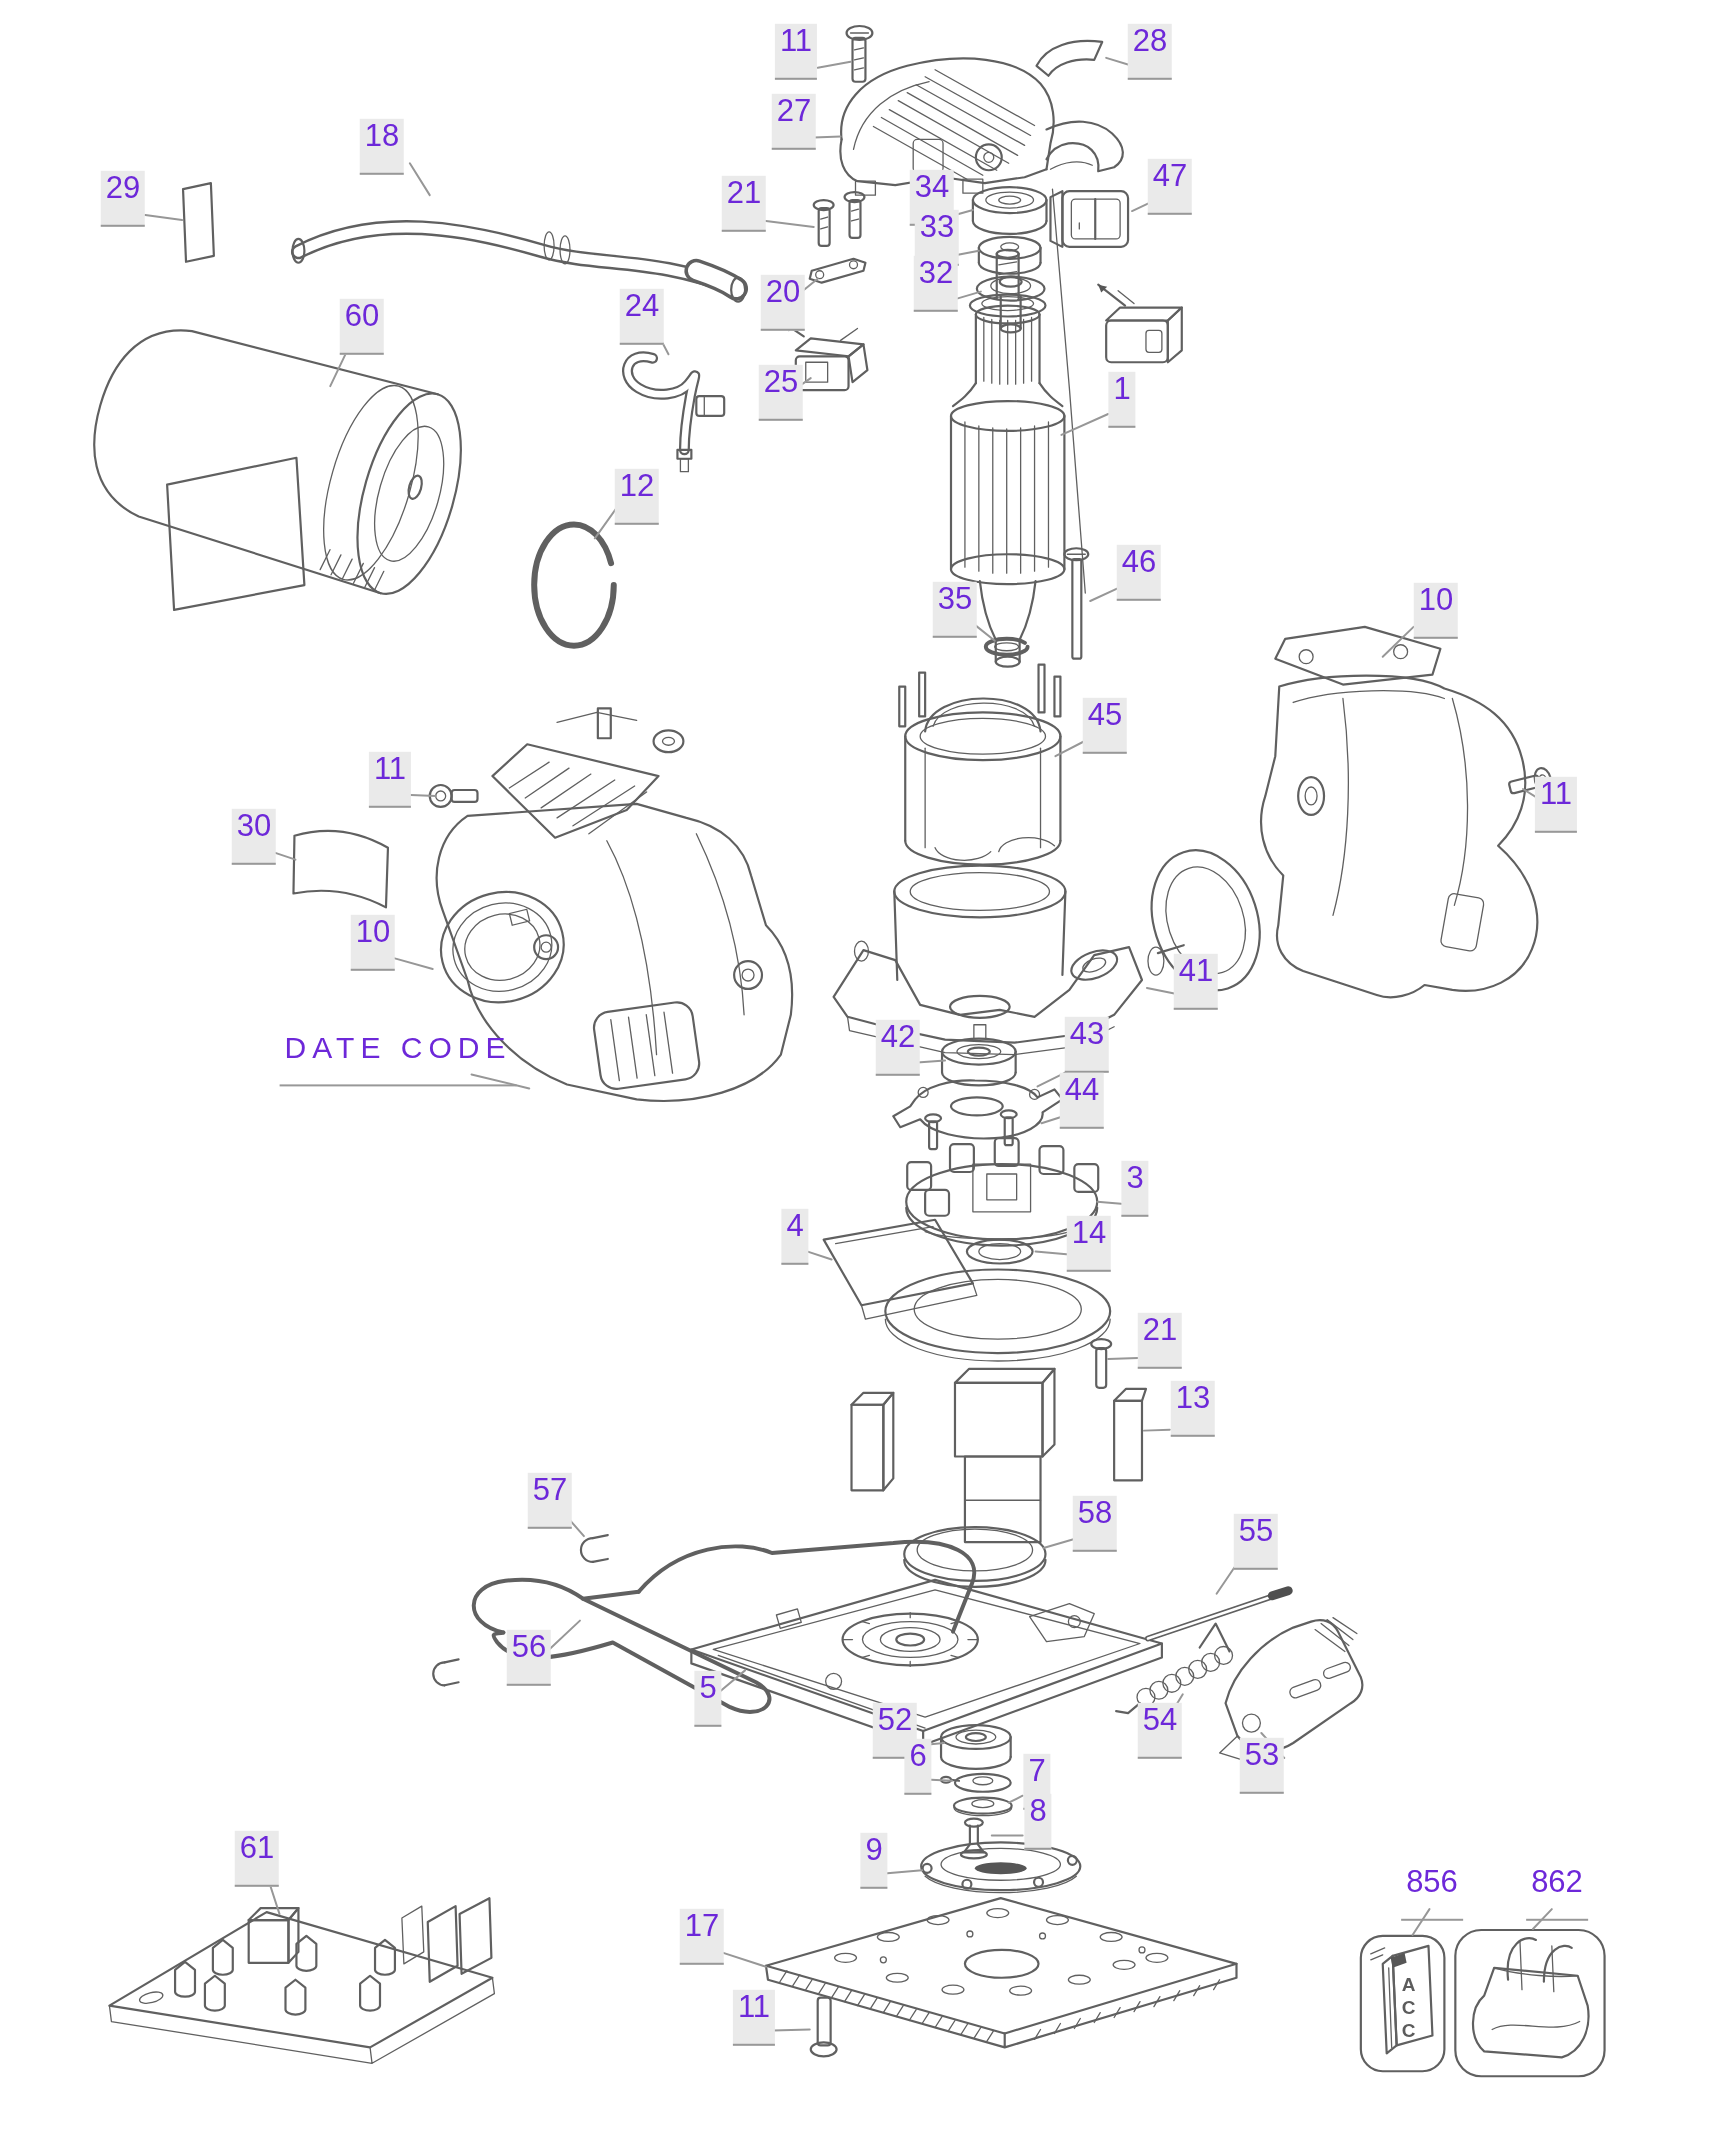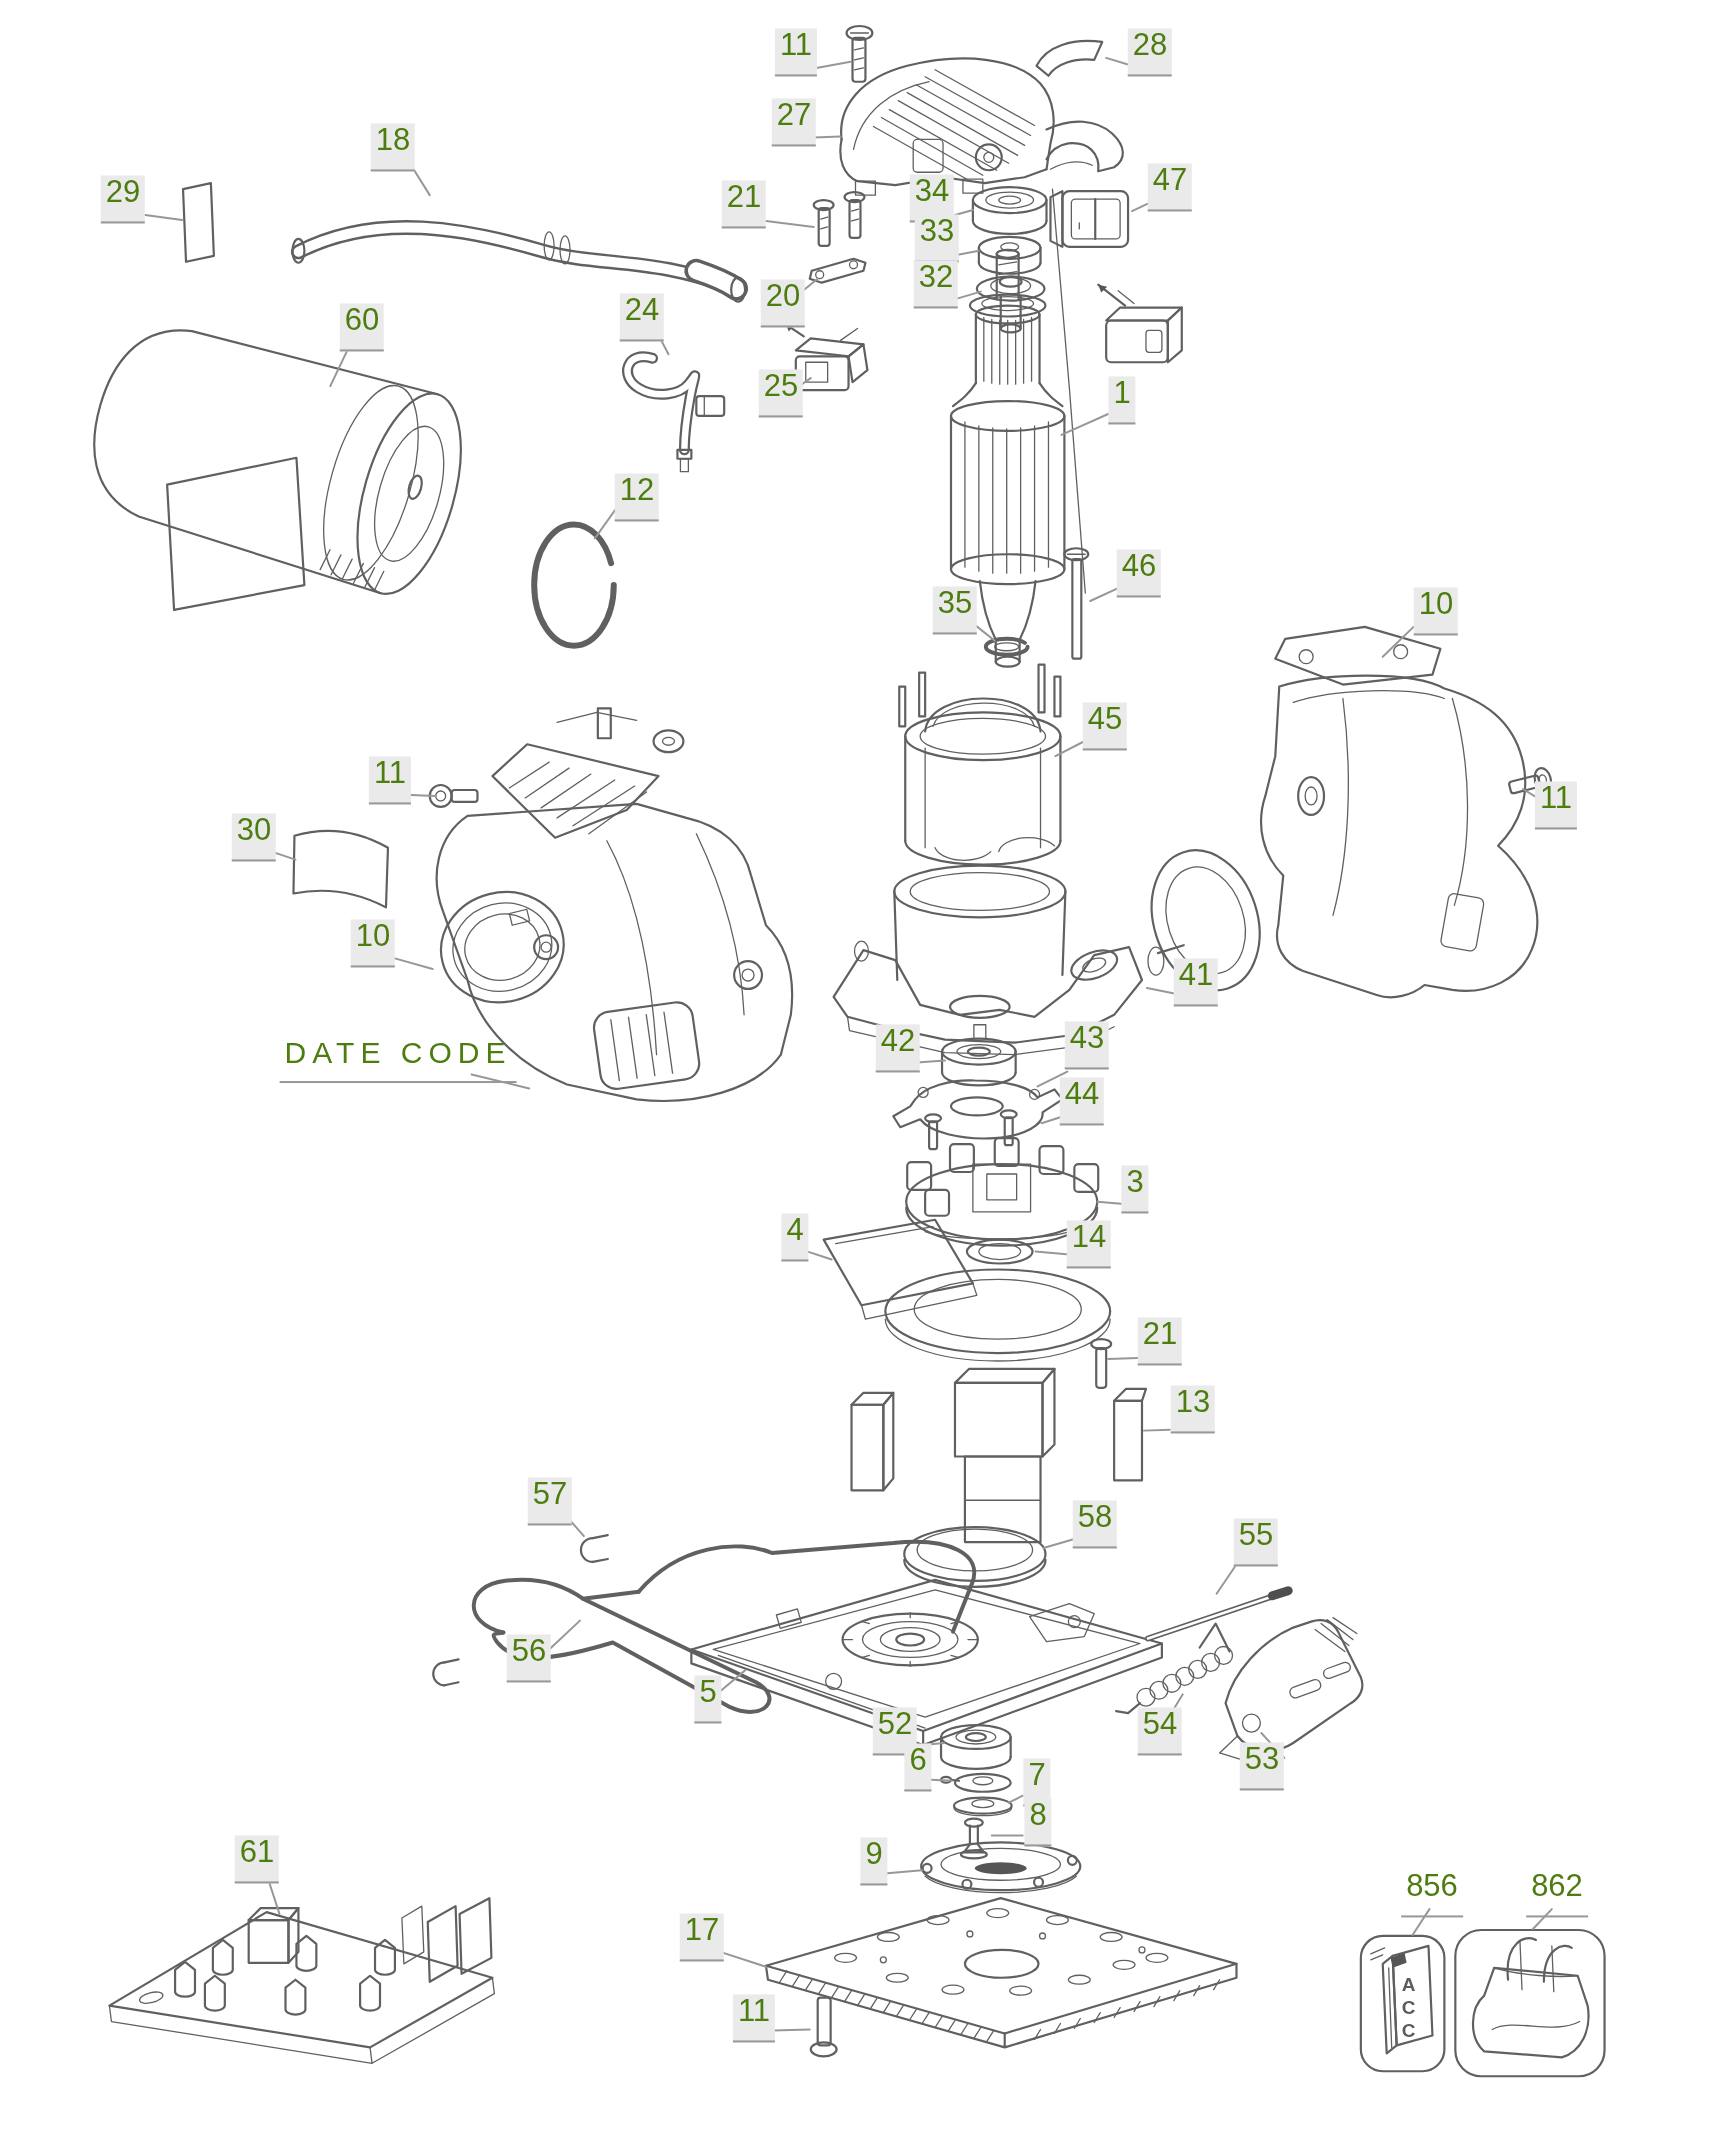--- a/index.html
+++ b/index.html
@@ -9,22 +9,22 @@
   #drawing *{stroke:#606060;stroke-width:2.2;fill:none;stroke-linecap:round;stroke-linejoin:round;}
   #drawing .thin{stroke-width:1.3;}
   #drawing .thick{stroke-width:4;}
   #drawing .w15{stroke-width:15;}  #drawing .w10{stroke-width:10;}
   #drawing .w11{stroke-width:11;}  #drawing .w7{stroke-width:6.5;}
   #drawing .white{stroke:#ffffff;}
   #drawing .dark{fill:#565656;stroke:none;}
   #drawing .leader{stroke:#979797;stroke-width:2;}
   #callout-layer{position:absolute;left:0;top:0;width:100%;height:100%;pointer-events:none;}
   .callout{position:absolute;transform:translate(-50%,-58%);
-           font-size:31px;line-height:1.05;color:#4d7c0f;
-           padding:1px 5px 12px;border-bottom:2.5px solid #989898;white-space:nowrap;}
+           font-size:31px;line-height:1.05;color:#6d28d9;
+           padding:1px 5px 20px;border-bottom:2.5px solid #989898;white-space:nowrap;}
   .callout.boxed{background:#eaeaea;}
   .callout.spread{letter-spacing:6px;font-size:30px;}
   #acc-vertical{position:absolute;left:1397px;top:1974px;width:26px;height:86px;
       writing-mode:vertical-lr;text-orientation:upright;color:#5c5c5c;
       font-size:19px;font-weight:bold;letter-spacing:2px;
       font-family:"Liberation Sans",sans-serif;}
 </style>
 </head>
 <body>
 
@@ -607,21 +607,21 @@
       <div class="callout boxed" style="left: 1150px; top: 56px;">28</div>
       <div class="callout boxed" style="left: 744px; top: 208px;">21</div>
       <div class="callout boxed" style="left: 783px; top: 307px;">20</div>
       <div class="callout boxed" style="left: 932px; top: 202px;">34</div>
       <div class="callout boxed" style="left: 937px; top: 242px;">33</div>
       <div class="callout boxed" style="left: 936px; top: 288px;">32</div>
       <div class="callout boxed" style="left: 1170px; top: 191px;">47</div>
       <div class="callout boxed" style="left: 642px; top: 321px;">24</div>
       <div class="callout boxed" style="left: 781px; top: 397px;">25</div>
       <div class="callout boxed" style="left: 1122px; top: 404px;">1</div>
-      <div class="callout boxed" style="left: 393px; top: 151px;">18</div>
+      <div class="callout boxed" style="left: 382px; top: 151px;">18</div>
       <div class="callout boxed" style="left: 123px; top: 203px;">29</div>
       <div class="callout boxed" style="left: 362px; top: 331px;">60</div>
       <div class="callout boxed" style="left: 637px; top: 485px; margin-top: 16px;">12</div>
       <div class="callout boxed" style="left: 1139px; top: 577px;">46</div>
       <div class="callout boxed" style="left: 955px; top: 614px;">35</div>
       <div class="callout boxed" style="left: 1436px; top: 615px;">10</div>
       <div class="callout boxed" style="left: 1556px; top: 809px;">11</div>
       <div class="callout boxed" style="left: 1105px; top: 730px;">45</div>
       <div class="callout boxed" style="left: 1196px; top: 986px;">41</div>
       <div class="callout boxed" style="left: 390px; top: 784px;">11</div>

